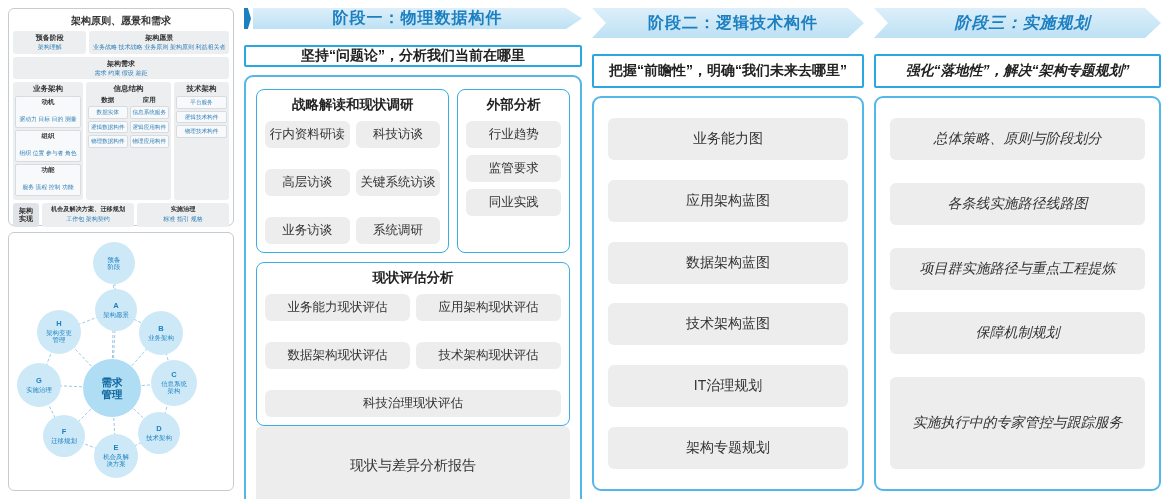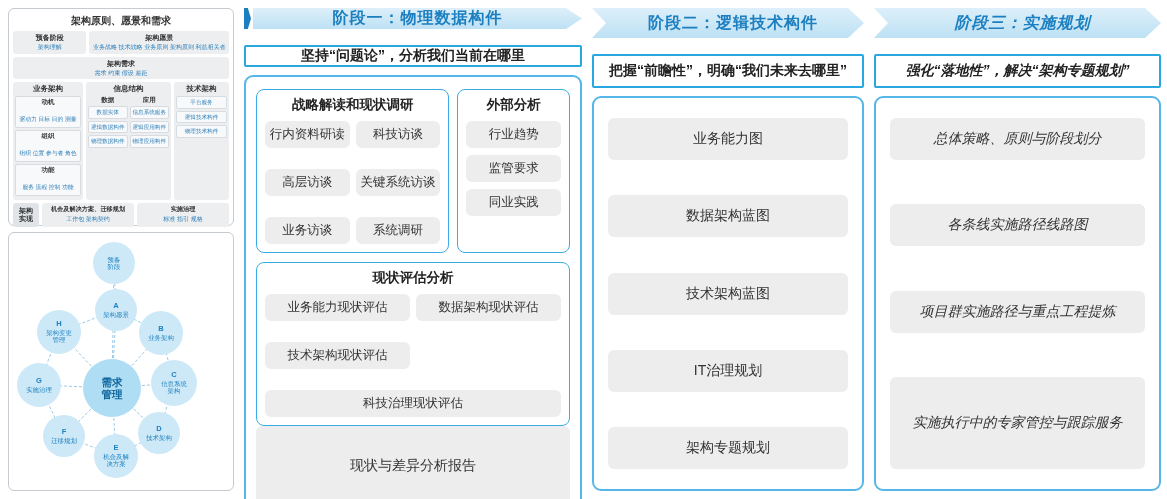--- a/index.html
+++ b/index.html
@@ -279,58 +279,61 @@
               <div class="gray">行业趋势</div>
               <div class="gray">监管要求</div>
               <div class="gray">同业实践</div>
             </div>
           </div>
         </div>
         <div class="p1-box assessment">
           <div class="p1-box-title">现状评估分析</div>
           <div class="grid2">
             <div class="gray">业务能力现状评估</div>
+            <div class="gray">应用架构现状评估</div>
             <div class="gray">数据架构现状评估</div>
             <div class="gray">技术架构现状评估</div>
             <div class="gray span2">科技治理现状评估</div>
           </div>
         </div>
         <div class="gray report">现状与差异分析报告</div>
       </div>
     </div>
 
     <div class="phase phase2">
       <div class="arrow-row">
         <div class="arrow notch">
           <span>阶段二：逻辑技术构件</span>
         </div>
       </div>
       <div class="subtitle">
         <span>把握“前瞻性”，明确“我们未来去哪里”</span>
       </div>
       <div class="panel plist">
         <div class="gray">业务能力图</div>
+        <div class="gray">应用架构蓝图</div>
         <div class="gray">数据架构蓝图</div>
         <div class="gray">技术架构蓝图</div>
         <div class="gray">IT治理规划</div>
         <div class="gray">架构专题规划</div>
       </div>
     </div>
 
     <div class="phase phase3">
       <div class="arrow-row">
         <div class="arrow notch">
           <span>阶段三：实施规划</span>
         </div>
       </div>
       <div class="subtitle">
         <span>强化“落地性”，解决“架构专题规划”</span>
       </div>
       <div class="panel plist">
         <div class="gray">总体策略、原则与阶段划分</div>
         <div class="gray">各条线实施路径线路图</div>
         <div class="gray">项目群实施路径与重点工程提炼</div>
+        <div class="gray">保障机制规划</div>
         <div class="gray tall">实施执行中的专家管控与跟踪服务</div>
       </div>
     </div>
 
   </div>
 </div>
 
 </body></html>

